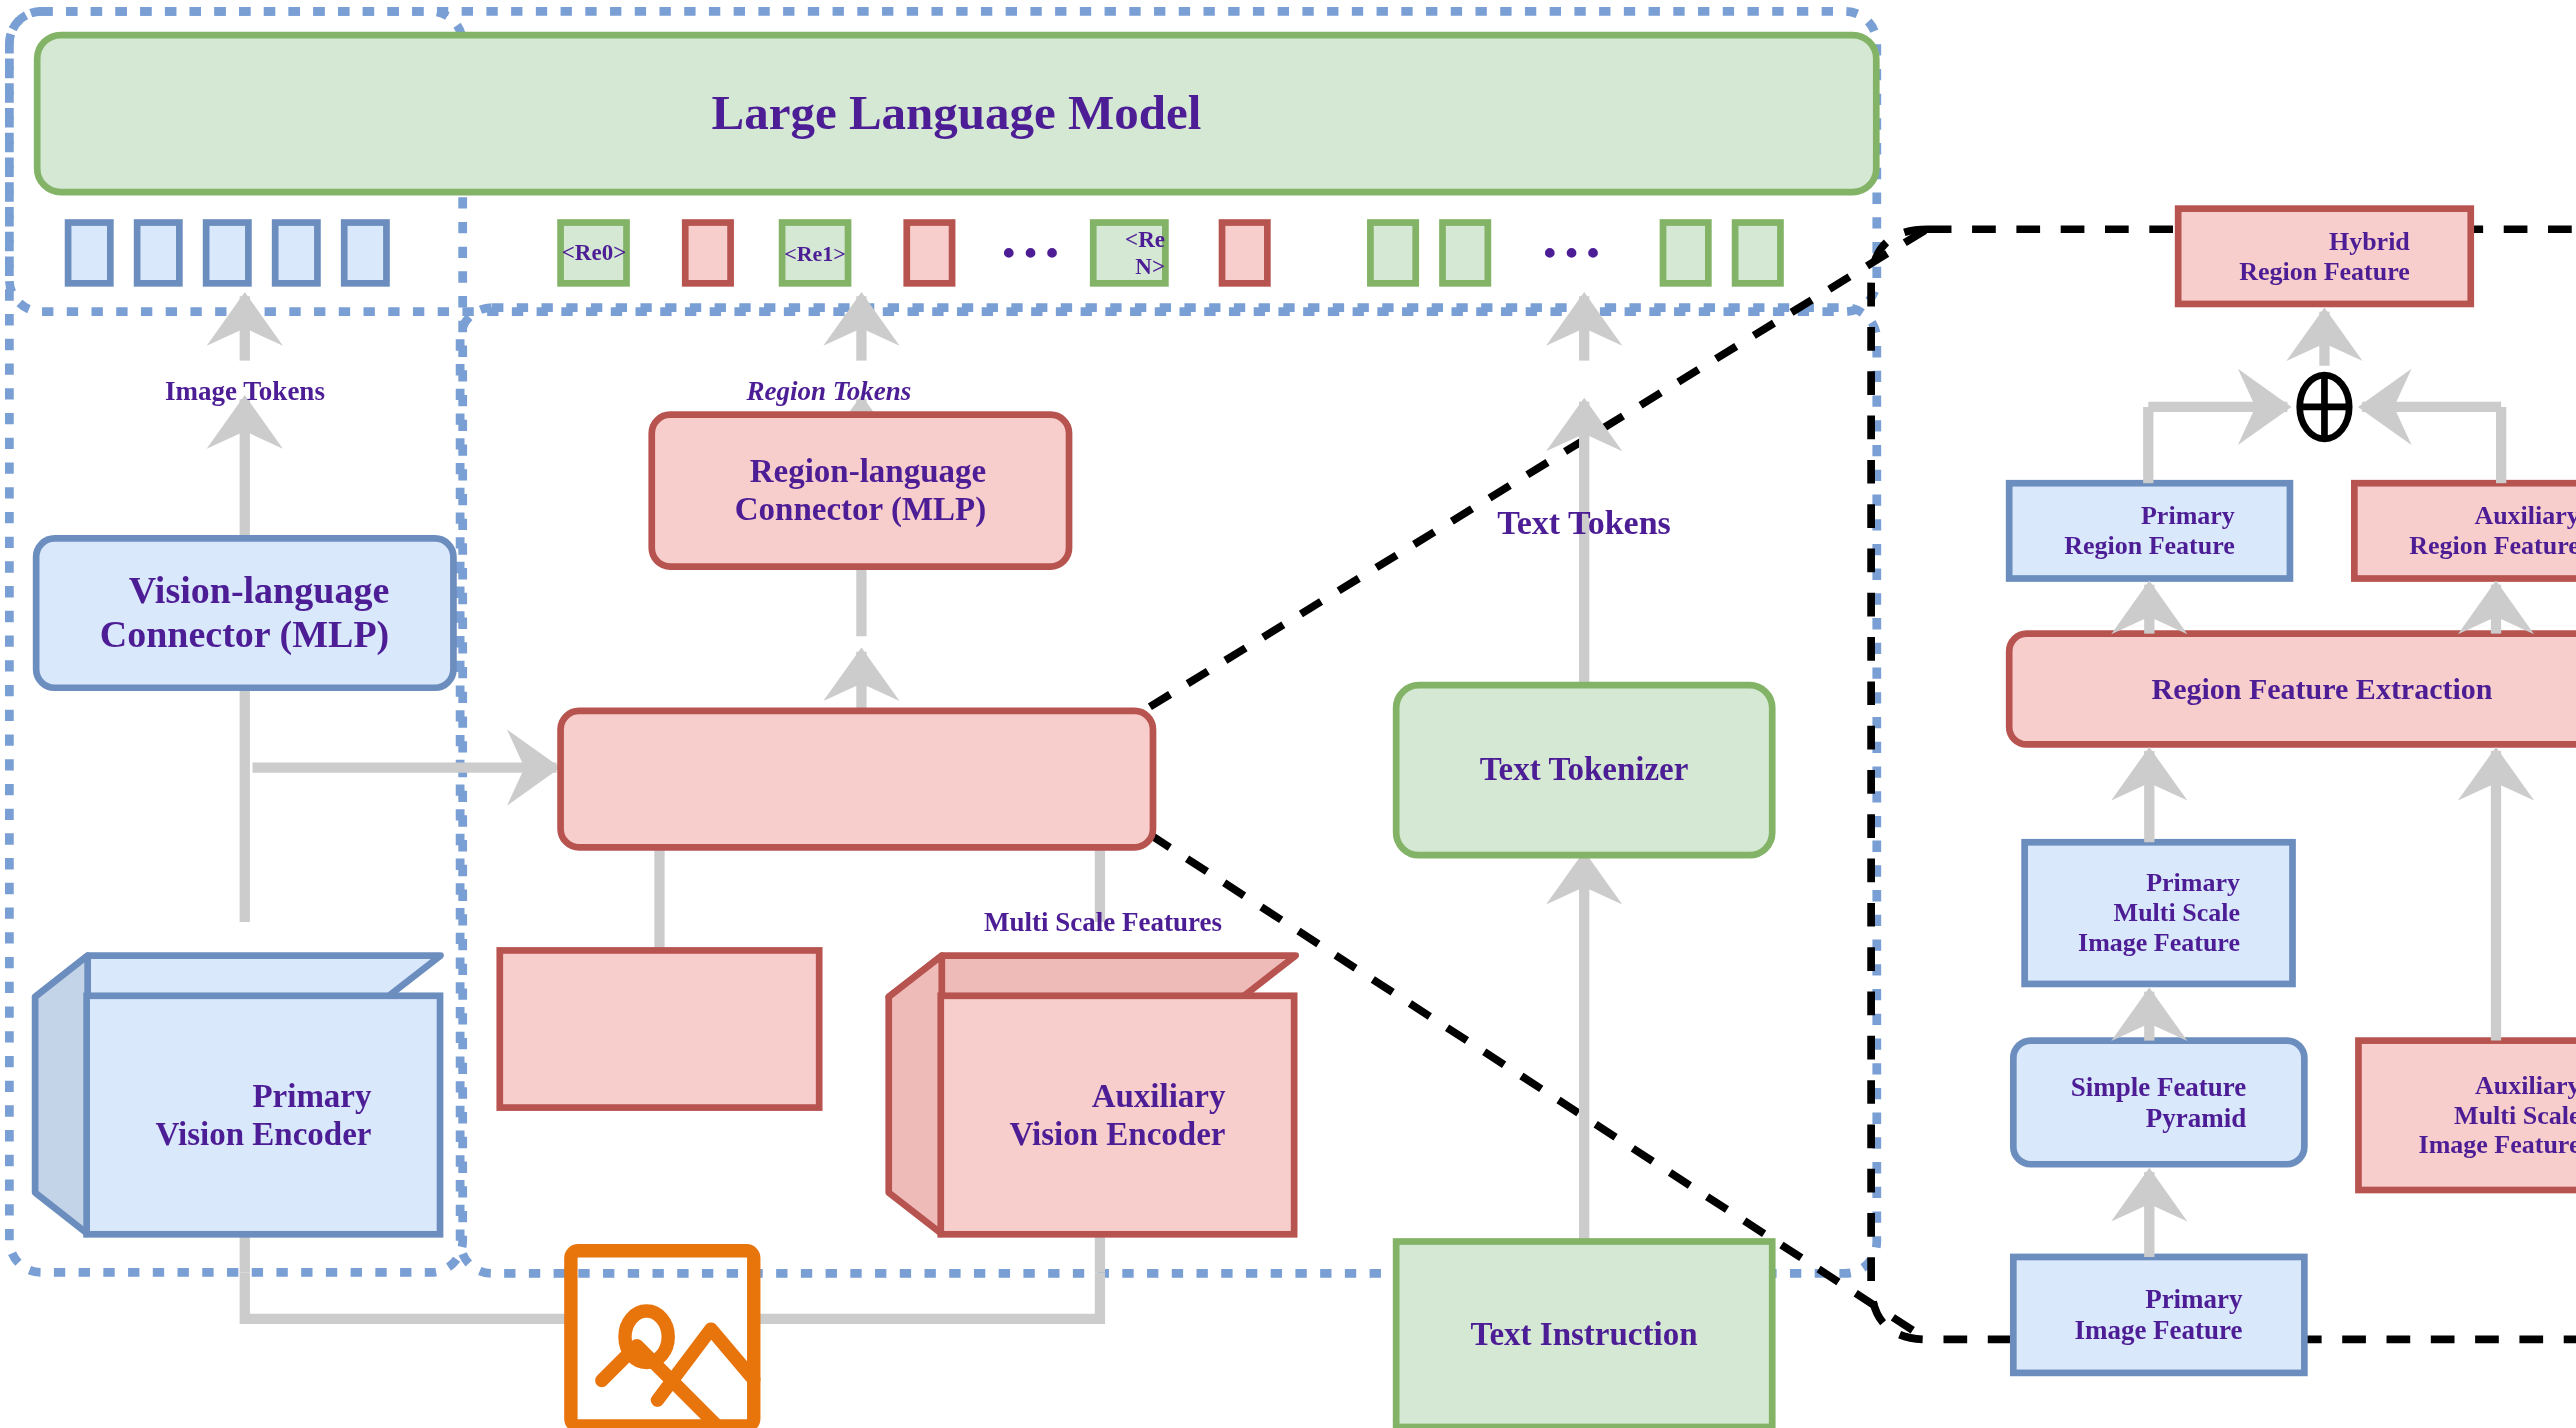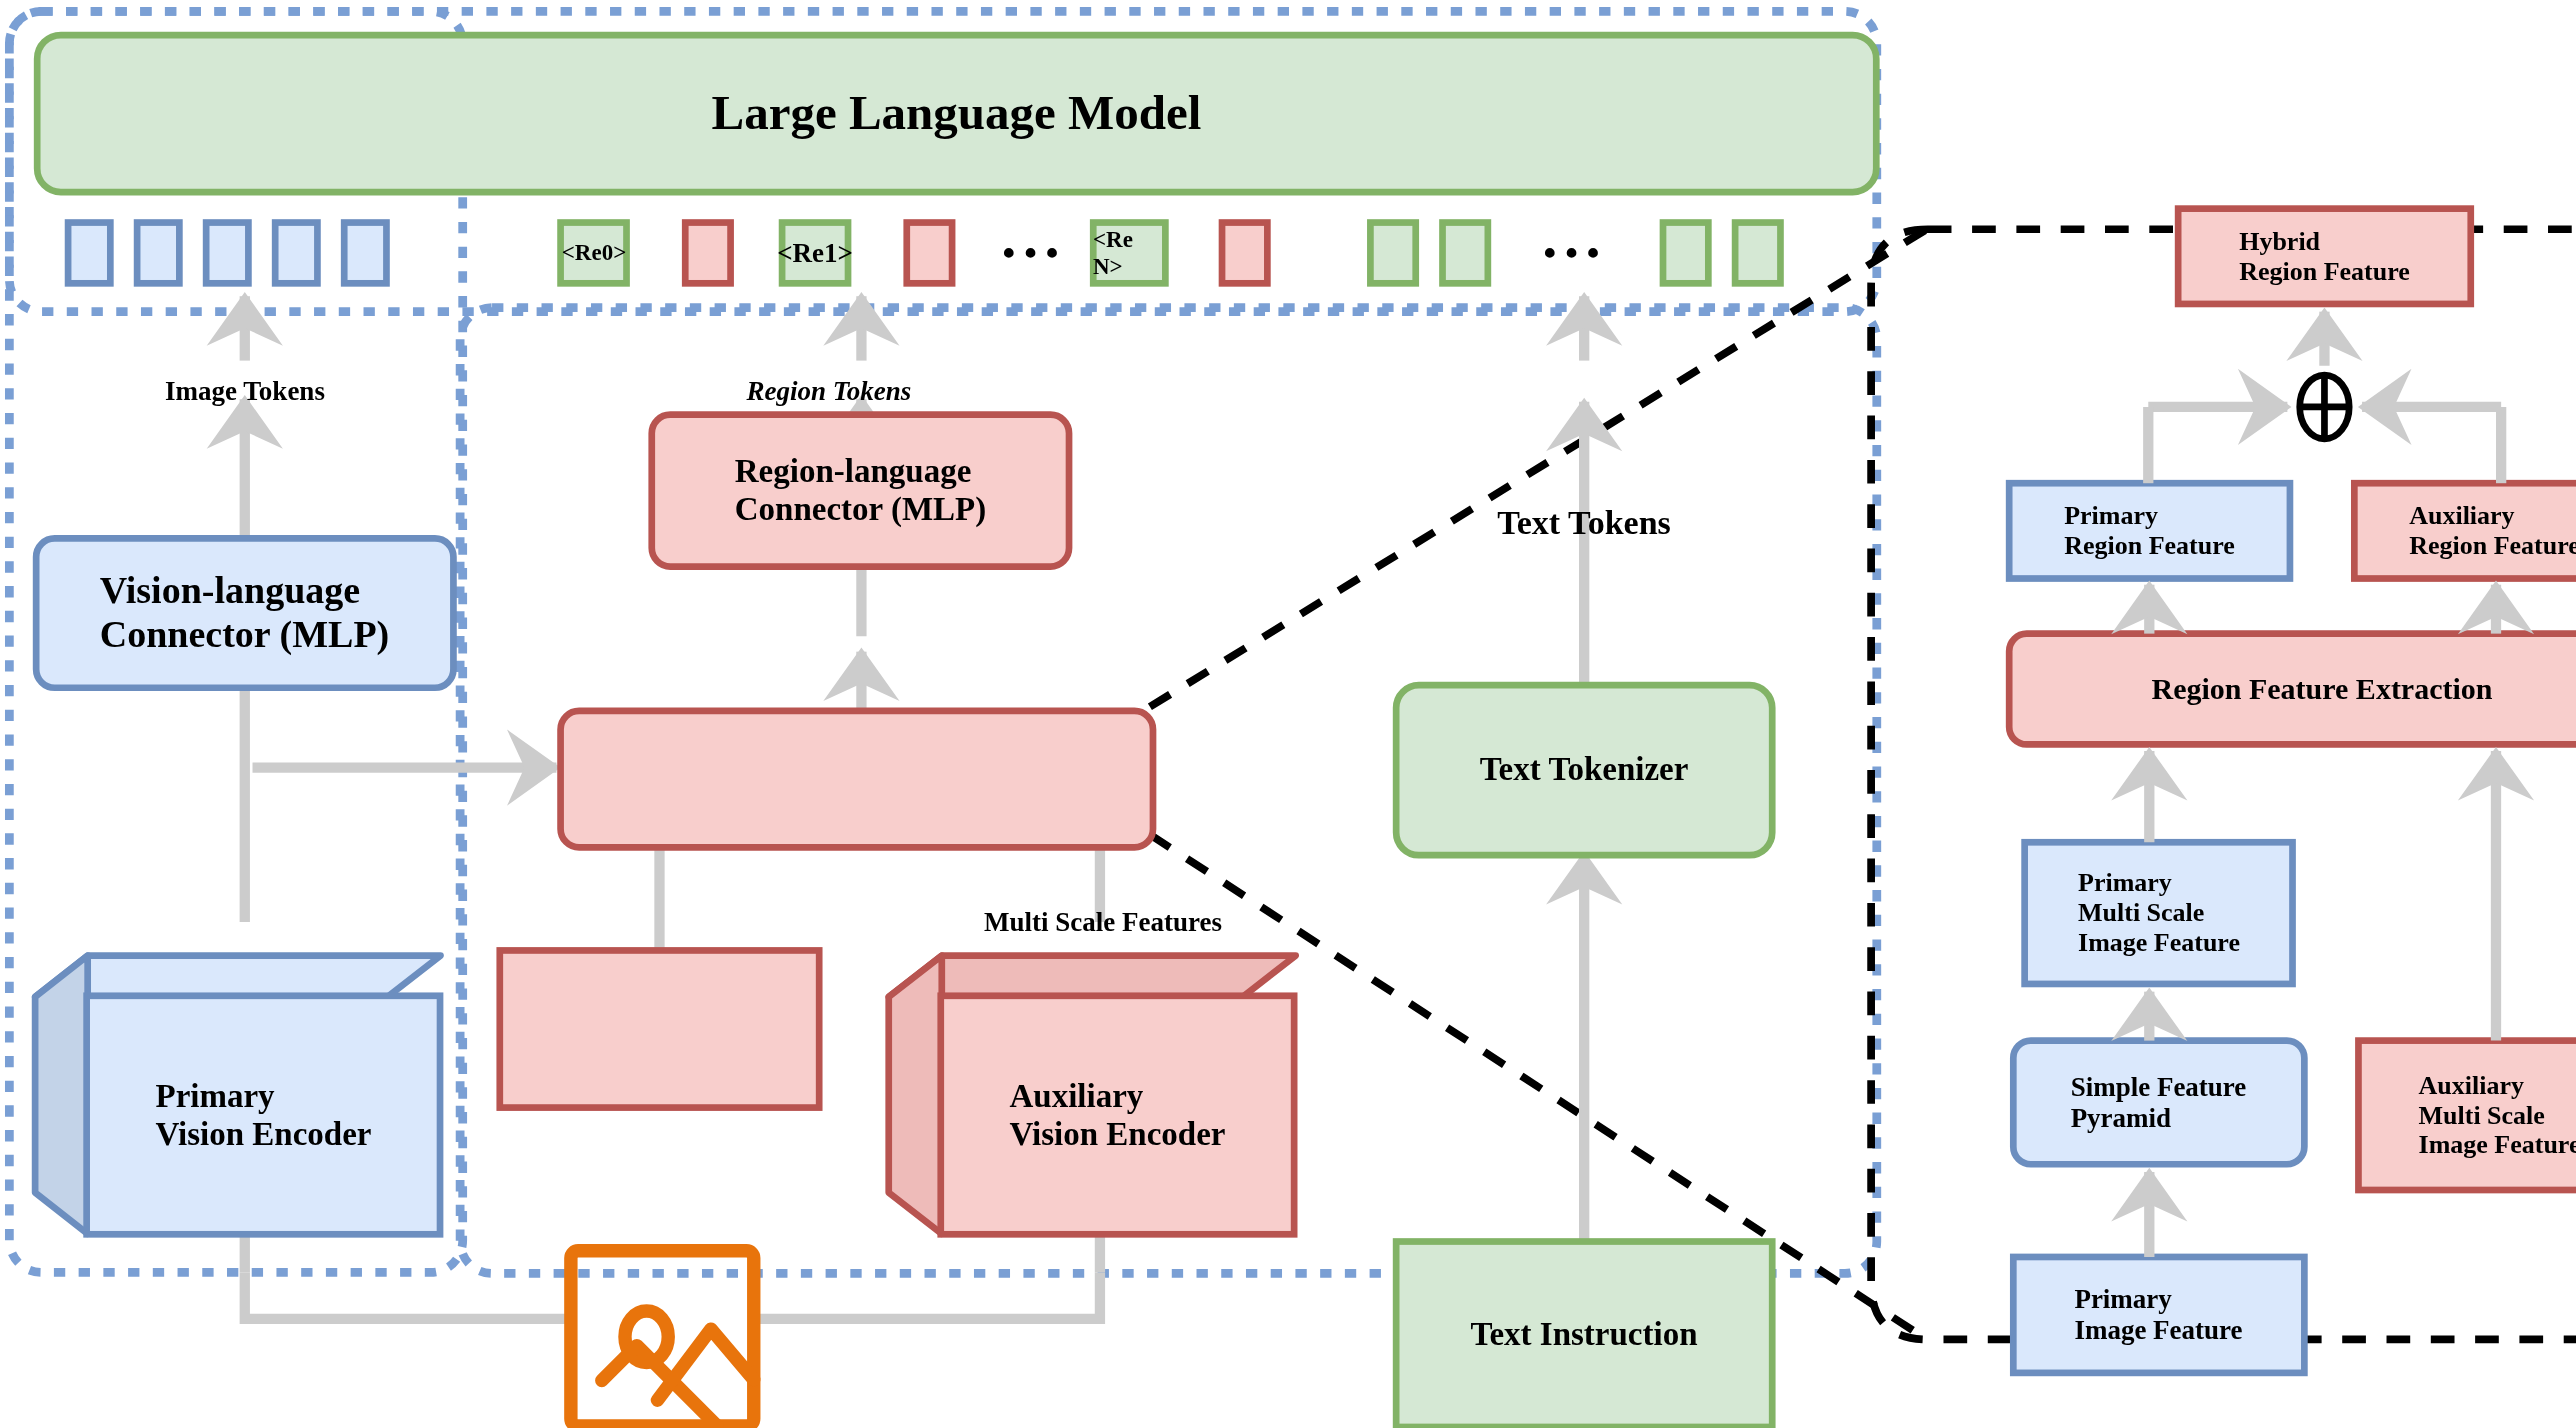--- a/index.html
+++ b/index.html
@@ -1,19 +1,19 @@
 <!DOCTYPE html>
 <html style="font-size:8.2px"><head>
 <meta charset="utf-8">
 <style>
   html,body{margin:0;padding:0;background:#ffffff;}
   #stage{position:relative;width:2714px;height:1428px;background:#fff;
          font-family:"Liberation Serif","DejaVu Serif",serif;overflow:hidden;}
   svg{position:absolute;left:0;top:0;width:2714px;height:1428px;}
-  .lbl{position:absolute;font-weight:bold;color:#000000;text-align:left;
+  .lbl{position:absolute;font-weight:bold;color:#4c1d95;text-align:right;
        line-height:1.15;white-space:pre-line;
        font-family:"Liberation Serif","DejaVu Serif",serif;
        display:flex;align-items:center;justify-content:center;}
 </style>
 </head>
 <body>
 
 <div id="stage">
 
 <svg viewBox="0 0 5268 2772" xmlns="http://www.w3.org/2000/svg">
@@ -146,21 +146,21 @@
   </g>
   <g stroke="#cccccc" stroke-width="20" fill="none">
     <path d="M4170,938 L4170,790"></path>
     <path d="M4855,938 L4855,790"></path>
   </g>
 </svg>
 
 <div class="lbl" style="left:37px;top:35px;width:1839px;height:157px;font-size:49px;">Large Language Model</div>
 
 <div class="lbl" style="left:561px;top:223px;width:66px;height:61px;font-size:23px;">&lt;Re0&gt;</div>
-<div class="lbl" style="left:782px;top:223px;width:66px;height:61px;font-size:27px;">&lt;Re1&gt;</div>
+<div class="lbl" style="left:782px;top:223px;width:66px;height:61px;font-size:22px;">&lt;Re1&gt;</div>
 <div class="lbl" style="left:979px;top:223px;width:103px;height:61px;font-size:36px;">• • •</div>
 <div class="lbl" style="left:1093px;top:223px;width:72px;height:61px;font-size:23px;">&lt;Re N&gt;</div>
 <div class="lbl" style="left:1520px;top:223px;width:103px;height:61px;font-size:36px;">• • •</div>
 
 <div class="lbl" style="left:111px;top:376px;width:268px;height:31px;font-size:27px;">Image Tokens</div>
 <div class="lbl" style="left:695px;top:376px;width:268px;height:31px;font-size:27px;font-style:italic;">Region Tokens</div>
 <div class="lbl" style="left:1450px;top:507px;width:268px;height:31px;font-size:34px;">Text Tokens</div>
 <div class="lbl" style="left:907px;top:907px;width:392px;height:31px;font-size:27px;">Multi Scale Features</div>
 
 <div class="lbl" style="left:36px;top:538px;width:417px;height:149px;font-size:38px;">Vision-language

